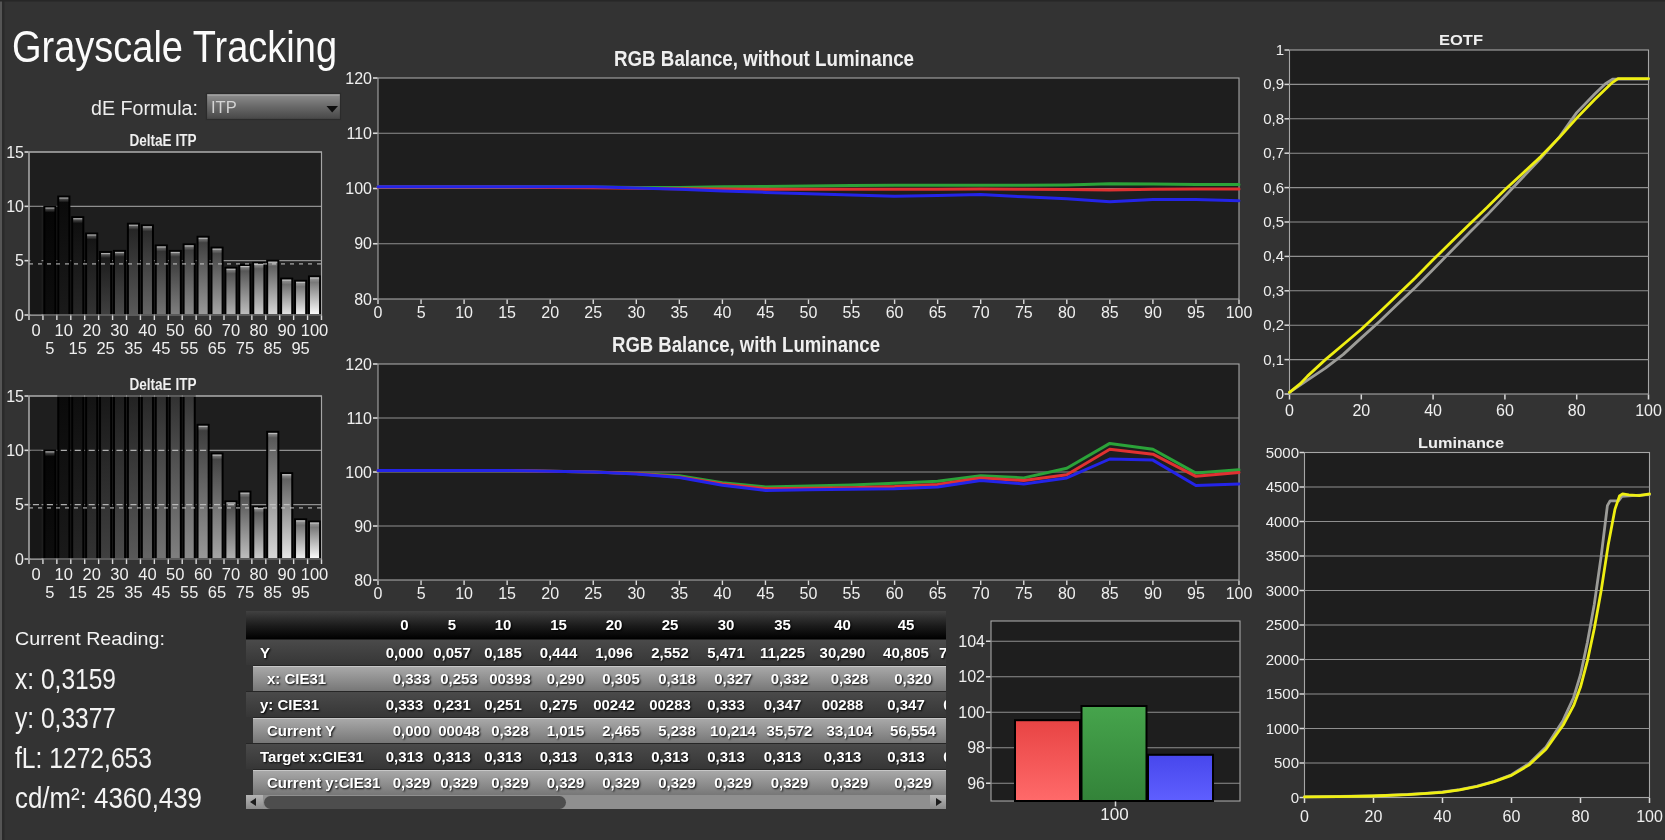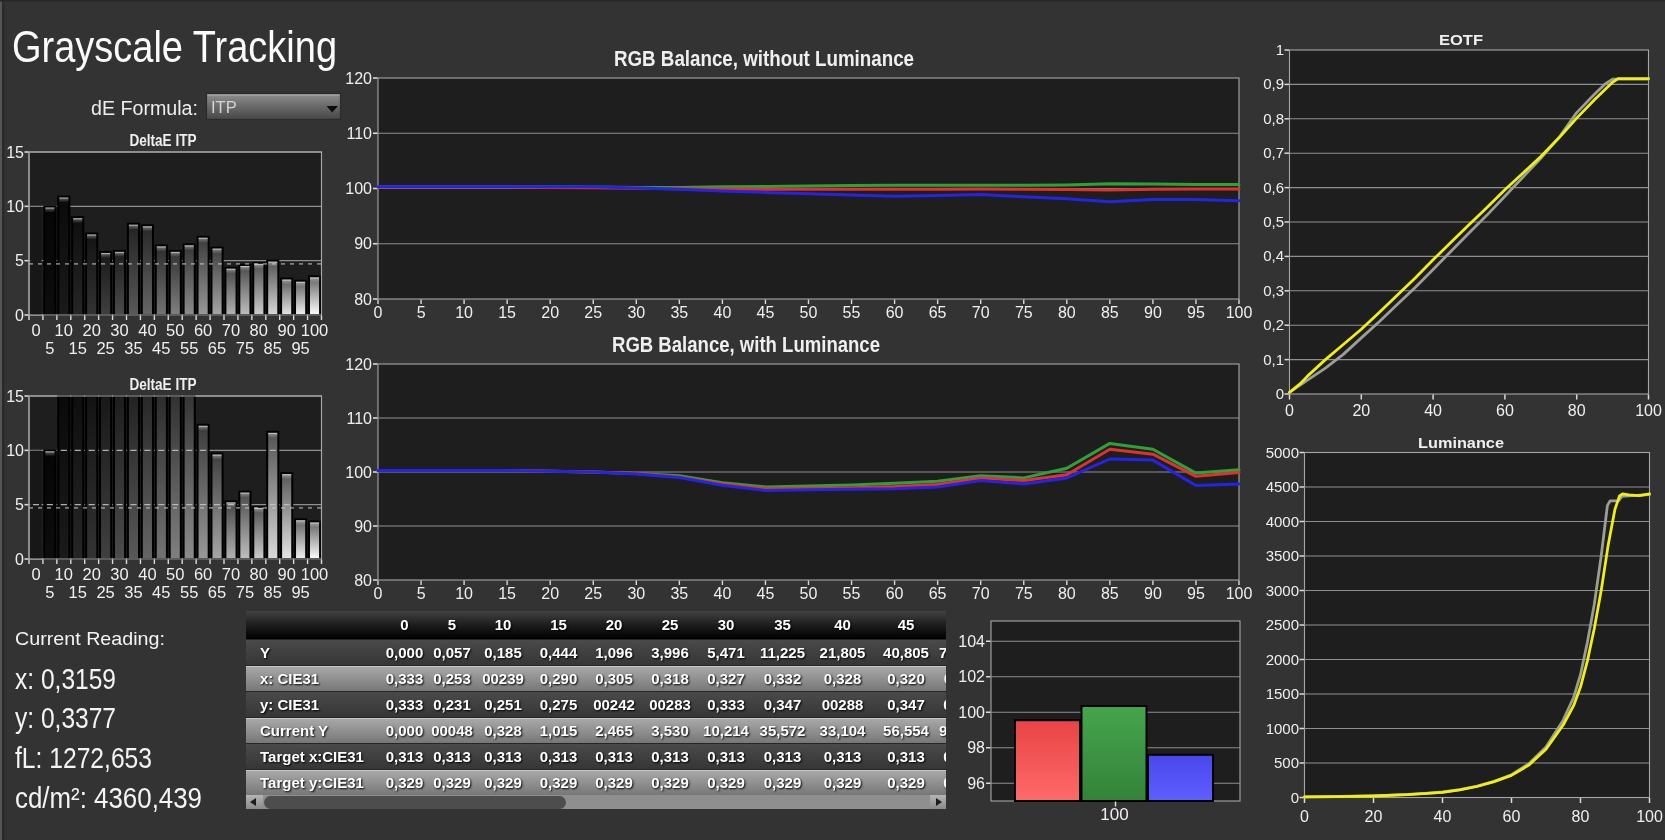--- a/index.html
+++ b/index.html
@@ -1,21 +1,21 @@
 <!DOCTYPE html>
 <html><head><meta charset="utf-8"><title>Grayscale Tracking</title>
 <style>
 html,body{margin:0;padding:0;background:#333333;}
 #page{position:relative;width:1665px;height:840px;overflow:hidden;background:#14b8a6;
  font-family:"Liberation Sans",sans-serif;}
 #tbl{position:absolute;left:246px;top:611px;width:700px;height:198px;overflow:hidden;}
 .hrow{position:relative;display:flex;height:28px;background:linear-gradient(#414141 0%,#1a1a1a 55%,#000 100%);}
 .trow{position:relative;display:flex;height:26px;box-sizing:border-box;border-top:1px solid #262626;}
 .trow.d{background:linear-gradient(#4a4a4a,#363636);}
-.trow.l{background:linear-gradient(#aaaaaa 0%,#8e8e8e 55%,#777777 100%);box-shadow:inset 0 1px 0 rgba(255,255,255,0.35);}
+.trow.l{background:linear-gradient(#aaaaaa 0%,#8e8e8e 55%,#777777 100%);box-shadow:inset 0 1px 0 rgba(255,255,255,0.35);margin-left:7px;}
 .lab{width:134px;flex:none;color:#fff;font-weight:bold;font-size:15px;line-height:25px;
  padding-left:14px;box-sizing:border-box;text-shadow:1px 1px 2px #000;}
 .hrow .lab{line-height:28px;}
 .cell{flex:none;text-align:center;color:#fff;font-weight:bold;font-size:15px;
  line-height:25px;text-shadow:1px 1px 2px #000;}
 .hrow .cell{line-height:28px;}
 #sbar{position:absolute;left:0;top:184px;width:701px;height:14px;background:#8f8f8f;}
 #sb-l,#sb-r{position:absolute;top:0;width:17px;height:14px;background:linear-gradient(#b5b5b5,#8a8a8a);}
 #sb-l{left:0;}#sb-r{right:0;}
 .tri-l{position:absolute;left:4px;top:3px;width:0;height:0;border-top:4px solid transparent;
@@ -618,32 +618,32 @@
 <div class="cell" style="width:64px">45</div>
 <div class="cell" style="width:48px">50</div>
 </div>
 <div class="trow d">
 <div class="lab">Y</div>
 <div class="cell" style="width:49px">0,000</div>
 <div class="cell" style="width:46px">0,057</div>
 <div class="cell" style="width:56px">0,185</div>
 <div class="cell" style="width:55px">0,444</div>
 <div class="cell" style="width:56px">1,096</div>
-<div class="cell" style="width:56px">3,996</div>
+<div class="cell" style="width:56px">2,552</div>
 <div class="cell" style="width:56px">5,471</div>
 <div class="cell" style="width:57px">11,225</div>
-<div class="cell" style="width:63px">21,805</div>
+<div class="cell" style="width:63px">30,290</div>
 <div class="cell" style="width:64px">40,805</div>
 <div class="cell" style="width:48px">75,538</div>
 </div>
 <div class="trow l">
 <div class="lab">x: CIE31</div>
 <div class="cell" style="width:49px">0,333</div>
 <div class="cell" style="width:46px">0,253</div>
-<div class="cell" style="width:56px">00239</div>
+<div class="cell" style="width:56px">00393</div>
 <div class="cell" style="width:55px">0,290</div>
 <div class="cell" style="width:56px">0,305</div>
 <div class="cell" style="width:56px">0,318</div>
 <div class="cell" style="width:56px">0,327</div>
 <div class="cell" style="width:57px">0,332</div>
 <div class="cell" style="width:63px">0,328</div>
 <div class="cell" style="width:64px">0,320</div>
 <div class="cell" style="width:48px">0,311</div>
 </div>
 <div class="trow d">
@@ -660,21 +660,21 @@
 <div class="cell" style="width:64px">0,347</div>
 <div class="cell" style="width:48px">0,344</div>
 </div>
 <div class="trow l">
 <div class="lab">Current Y</div>
 <div class="cell" style="width:49px">0,000</div>
 <div class="cell" style="width:46px">00048</div>
 <div class="cell" style="width:56px">0,328</div>
 <div class="cell" style="width:55px">1,015</div>
 <div class="cell" style="width:56px">2,465</div>
-<div class="cell" style="width:56px">3,530</div>
+<div class="cell" style="width:56px">5,238</div>
 <div class="cell" style="width:56px">10,214</div>
 <div class="cell" style="width:57px">35,572</div>
 <div class="cell" style="width:63px">33,104</div>
 <div class="cell" style="width:64px">56,554</div>
 <div class="cell" style="width:48px">95,402</div>
 </div>
 <div class="trow d">
 <div class="lab">Target x:CIE31</div>
 <div class="cell" style="width:49px">0,313</div>
 <div class="cell" style="width:46px">0,313</div>
@@ -682,21 +682,21 @@
 <div class="cell" style="width:55px">0,313</div>
 <div class="cell" style="width:56px">0,313</div>
 <div class="cell" style="width:56px">0,313</div>
 <div class="cell" style="width:56px">0,313</div>
 <div class="cell" style="width:57px">0,313</div>
 <div class="cell" style="width:63px">0,313</div>
 <div class="cell" style="width:64px">0,313</div>
 <div class="cell" style="width:48px">0,313</div>
 </div>
 <div class="trow l">
-<div class="lab">Target y:CIE31</div>
+<div class="lab">Current y:CIE31</div>
 <div class="cell" style="width:49px">0,329</div>
 <div class="cell" style="width:46px">0,329</div>
 <div class="cell" style="width:56px">0,329</div>
 <div class="cell" style="width:55px">0,329</div>
 <div class="cell" style="width:56px">0,329</div>
 <div class="cell" style="width:56px">0,329</div>
 <div class="cell" style="width:56px">0,329</div>
 <div class="cell" style="width:57px">0,329</div>
 <div class="cell" style="width:63px">0,329</div>
 <div class="cell" style="width:64px">0,329</div>

